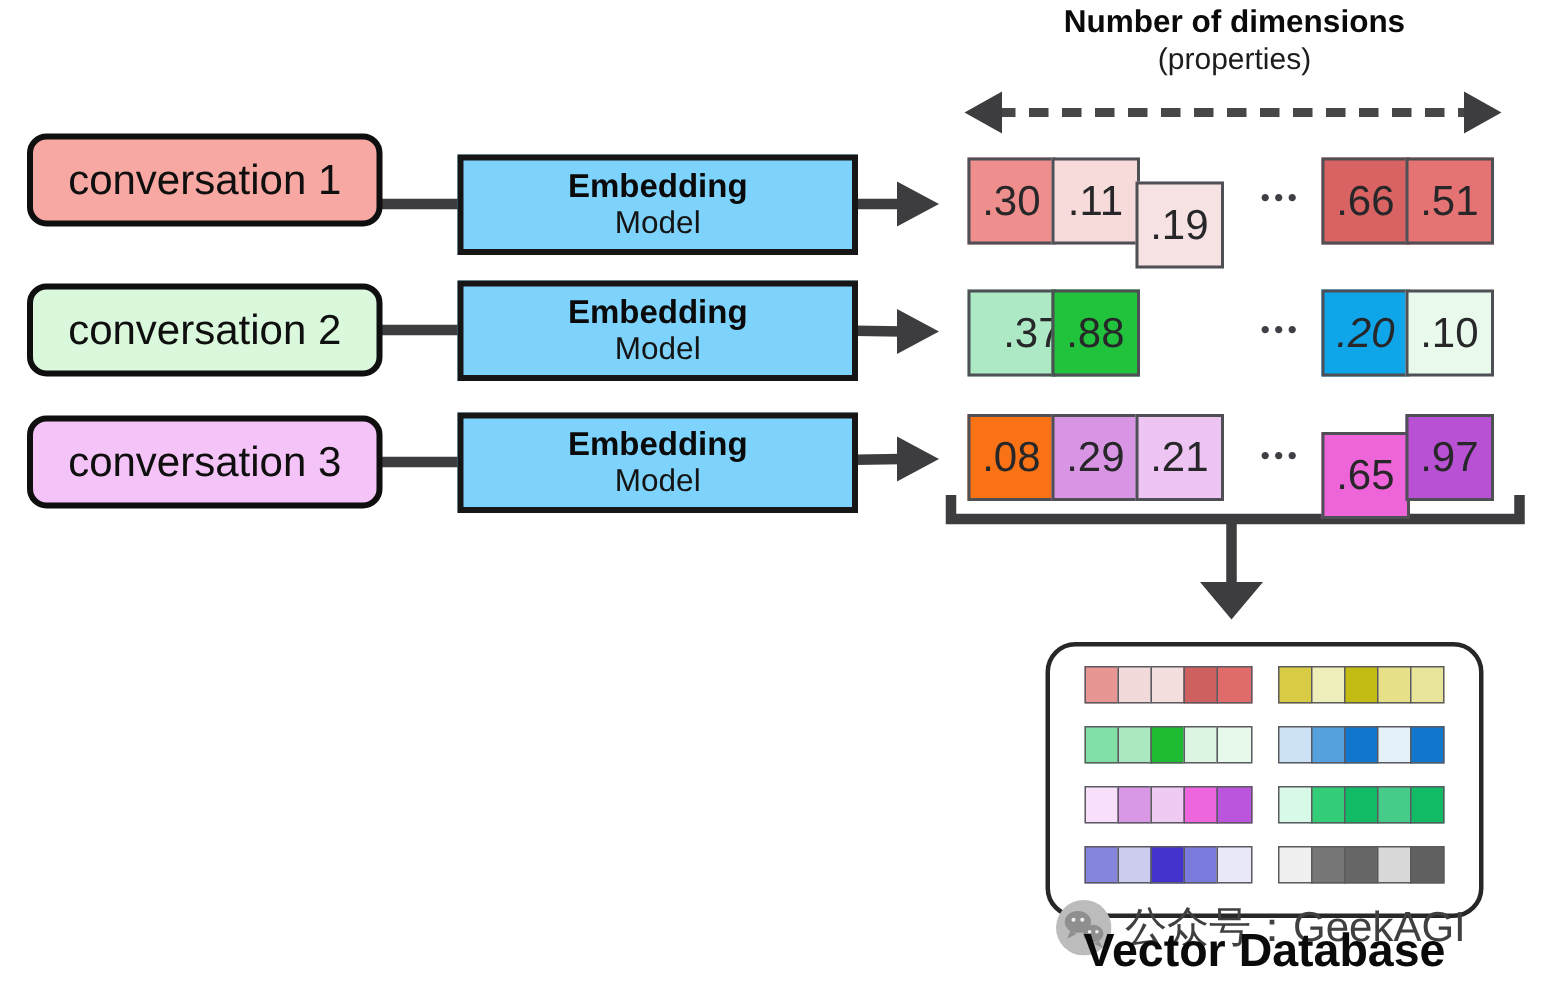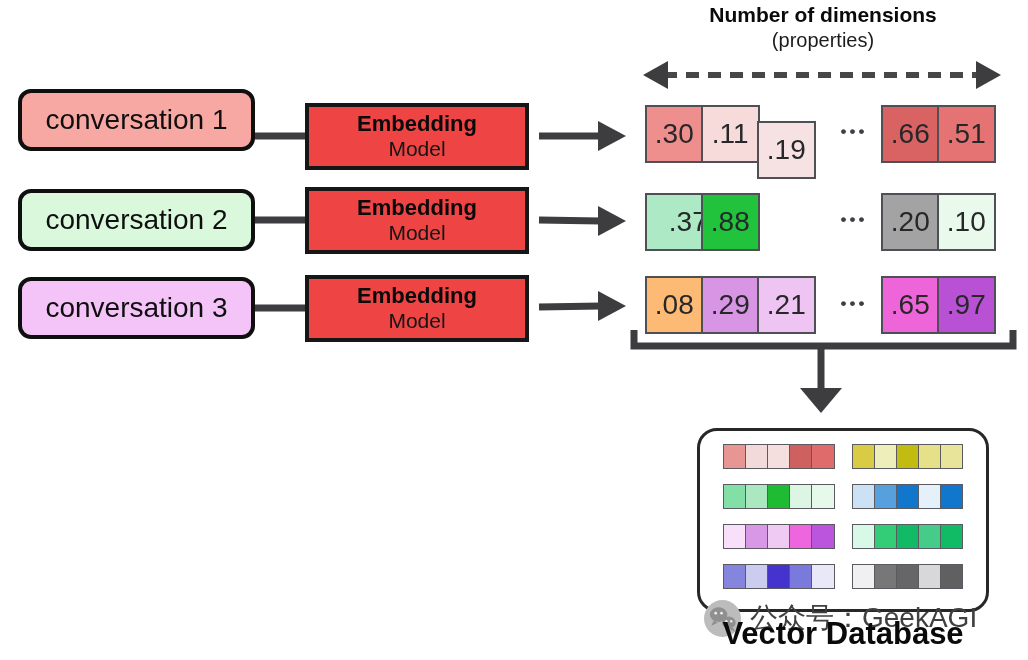--- a/index.html
+++ b/index.html
@@ -12,22 +12,22 @@
   .hdr-title { position:absolute; left:618px; top:3px; width:410px; text-align:center;
     font-size:21px; font-weight:bold; color:#0a0a0a; }
   .hdr-sub { position:absolute; left:618px; top:29px; width:410px; text-align:center;
     font-size:20px; color:#1c1c1e; }
 
   .conv { position:absolute; left:18px; width:237px; height:62px; box-sizing:border-box;
     border:4px solid #0f0f0f; border-radius:13px; display:flex; align-items:center;
     justify-content:center; font-size:28px; color:#0f0f0f; z-index:1; }
   .c1{top:89px} .c2{top:189px} .c3{top:277px}
 
-  .model { position:absolute; left:305px; width:224px; height:67px; box-sizing:border-box;
-    border:4px solid #161616; background:#ef4444; display:flex; flex-direction:column;
+  .model { position:absolute; left:305px; width:267px; height:67px; box-sizing:border-box;
+    border:4px solid #161616; background:#7dd3fc; display:flex; flex-direction:column;
     align-items:center; justify-content:center; z-index:1; line-height:1.12; }
   .m1{top:103px} .m2{top:187px} .m3{top:275px}
   .model-t { font-size:22px; font-weight:bold; color:#0a0a0a; }
   .model-s { font-size:21px; color:#141414; }
 
   .cells { position:absolute; display:flex; z-index:1; }
   .gl{left:645px} .gr{left:881px}
   .v1{top:105px} .v2{top:193px} .v3{top:276px}
   .cell { box-sizing:border-box; width:58.5px; height:58px; border:2.5px solid #4f4f56;
     margin-left:-2.5px; display:flex; align-items:center; justify-content:center;
@@ -110,39 +110,39 @@
   <div class="model m2">
     <div class="model-t">Embedding</div>
     <div class="model-s">Model</div>
   </div>
   <div class="cells gl v2">
     <div class="cell" style="background: rgb(172, 233, 196); padding-left: 28px;">.37</div>
     <div class="cell" style="background: rgb(33, 194, 60);">.88</div>
   </div>
   <div class="dots d2">•••</div>
   <div class="cells gr v2">
-    <div class="cell" style="background: #a3a3a3;">.20</div>
+    <div class="cell" style="background: #0ea5e9; font-style: italic;">.20</div>
     <div class="cell" style="background: rgb(233, 249, 236);">.10</div>
   </div>
 
   <div class="conv c3" style="background: rgb(244, 195, 247);">
     <span>conversation 3</span>
   </div>
   <div class="model m3">
     <div class="model-t">Embedding</div>
     <div class="model-s">Model</div>
   </div>
   <div class="cells gl v3">
-    <div class="cell" style="background: #fdba74;">.08</div>
+    <div class="cell" style="background: #f97316;">.08</div>
     <div class="cell" style="background: rgb(215, 149, 228);">.29</div>
     <div class="cell" style="background: rgb(238, 197, 242);">.21</div>
   </div>
   <div class="dots d3">•••</div>
   <div class="cells gr v3">
-    <div class="cell" style="background: rgb(238, 101, 218);">.65</div>
+    <div class="cell" style="background: rgb(238, 101, 218); margin-top: 12px;">.65</div>
     <div class="cell" style="background: rgb(185, 81, 213);">.97</div>
   </div>
 
   <div class="db">
     <div class="db-row">
       <div class="strip">
         <i class="sc" style="background: rgb(232, 150, 147);"></i>
         <i class="sc" style="background: rgb(242, 218, 218);"></i>
         <i class="sc" style="background: rgb(244, 222, 222);"></i>
         <i class="sc" style="background: rgb(207, 96, 96);"></i>

